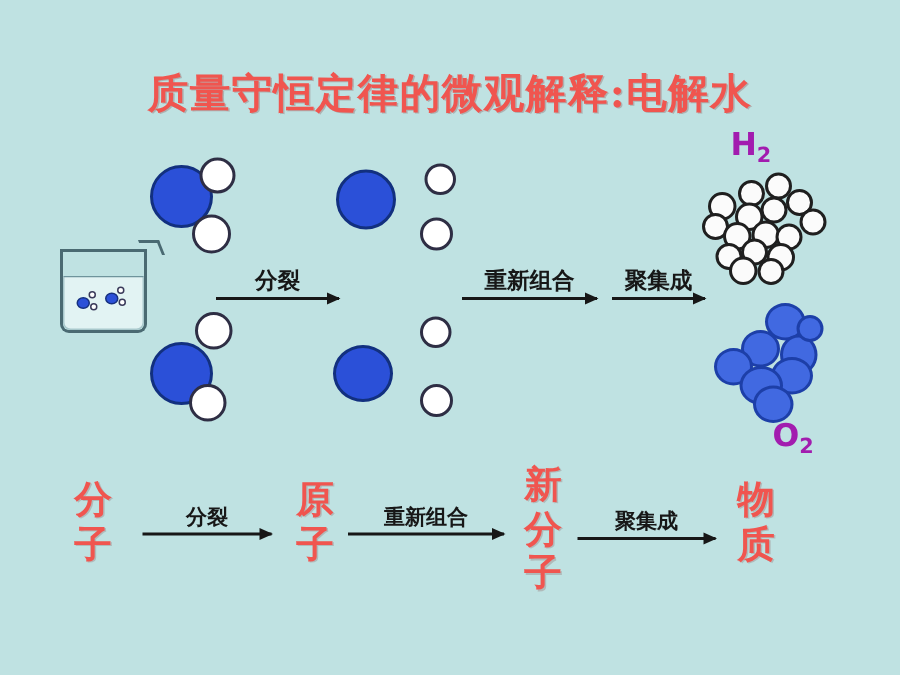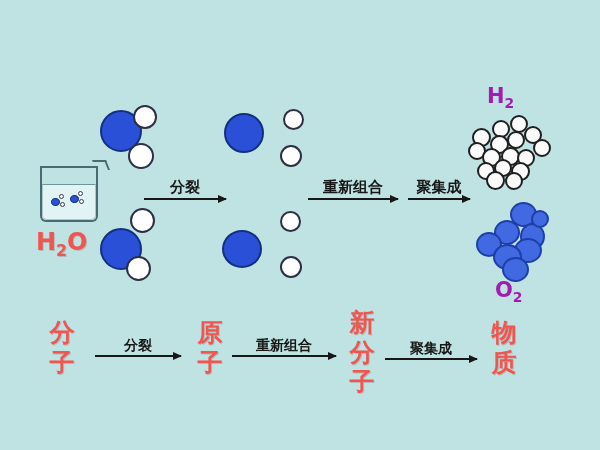--- a/index.html
+++ b/index.html
@@ -184,41 +184,39 @@
     line-height: 1.18;
     white-space: pre-line;
     text-shadow: 1px 1px 0 rgba(120,30,30,0.2);
   }
 </style>
 </head>
 <body>
 
 <div id="slide" style="background: rgb(191, 226, 226);">
 
+  <div id="title">质量守恒定律的微观解释:电解水</div>
 
   <div id="beaker-group">
     <div class="beaker-rim"></div>
     <div class="beaker-lip"></div>
     <div class="beaker-body"></div>
     <div class="beaker-water"></div>
     <div class="mini-mol" style="left:13px; top:36px;">
       <div class="mini-o"></div>
       <div class="mini-h" style="left:8px; top:0px;"></div>
       <div class="mini-h" style="left:9px; top:8px;"></div>
     </div>
     <div class="mini-mol" style="left:32px; top:33px;">
       <div class="mini-o"></div>
       <div class="mini-h" style="left:8px; top:0px;"></div>
       <div class="mini-h" style="left:9px; top:8px;"></div>
     </div>
   </div>
 
-  <div class="formula-red" style="left:36px; top:228px;">
-    H<sub>2</sub>O
-  </div>
 
   <div class="atom-o" style="left:100px; top:110px; width:42px; height:42px;"></div>
   <div class="atom-h" style="left:133px; top:105px; width:24px; height:24px;"></div>
   <div class="atom-h" style="left:128px; top:143px; width:26px; height:26px;"></div>
 
   <div class="atom-o" style="left:100px; top:228px; width:42px; height:42px;"></div>
   <div class="atom-h" style="left:130px; top:208px; width:25px; height:25px;"></div>
   <div class="atom-h" style="left:126px; top:256px; width:25px; height:25px;"></div>
 
   <div class="arrow-wrap" style="left:144px; top:198px; width:82px; height:2px;">
@@ -271,21 +269,21 @@
   <div class="abs" style="left:476px; top:202px; width:92px; height:80px;">
     <div class="cl-o" style="left:34px; top:0px;  width:27px; height:25px;"></div>
     <div class="cl-o" style="left:18px; top:18px; width:26px; height:25px;"></div>
     <div class="cl-o" style="left:44px; top:21px; width:25px; height:27px;"></div>
     <div class="cl-o" style="left:0px;  top:30px; width:26px; height:25px;"></div>
     <div class="cl-o" style="left:38px; top:36px; width:28px; height:25px;"></div>
     <div class="cl-o" style="left:17px; top:42px; width:29px; height:26px;"></div>
     <div class="cl-o" style="left:26px; top:55px; width:27px; height:25px;"></div>
     <div class="cl-o" style="left:55px; top:8px;  width:18px; height:18px;"></div>
   </div>
-  <div class="formula-black" style="left:495px; top:278px;">
+  <div class="formula-black" style="left:515px; top:278px;">
     O<sub>2</sub>
   </div>
 
   <div class="bottom-term" style="left:44px; top:318px; width:36px;">分
 子</div>
 
   <div class="arrow-wrap" style="left:95px; top:355px; width:86px; height:2px;">
     <div class="arrow-label" style="font-size:14px;">分裂</div>
     <div class="arrow-line"></div>
     <div class="arrow-head"></div>

